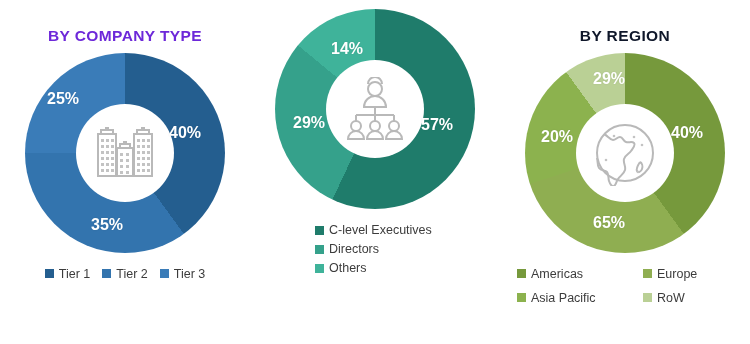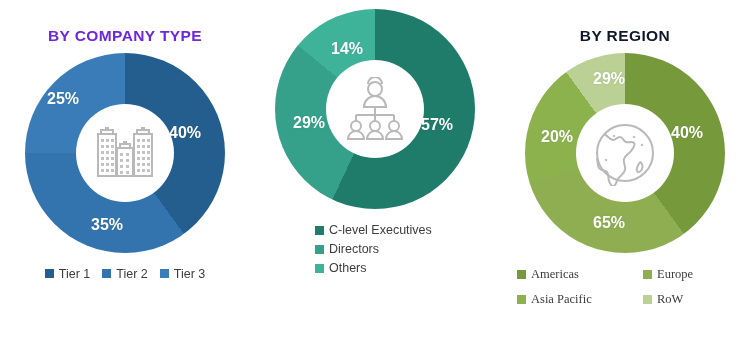--- a/index.html
+++ b/index.html
@@ -73,21 +73,20 @@
     align-items:flex-start;
   }
   .legend.row{gap:0 12px;width:240px;}
   .legend.col{flex-direction:column;align-items:flex-start;width:150px;gap:5px 0;}
   .legend.grid2{
     display:grid;
     grid-template-columns:110px 90px;
     gap:10px 16px;
     width:205px;
     justify-items:start;
-    font-family:Liberation Serif, serif;
   }
   .legend-item{
     display:flex;
     align-items:center;
     gap:5px;
     font-size:12.5px;
     color:#3c3c3c;
     white-space:nowrap;
   }
   .swatch{

